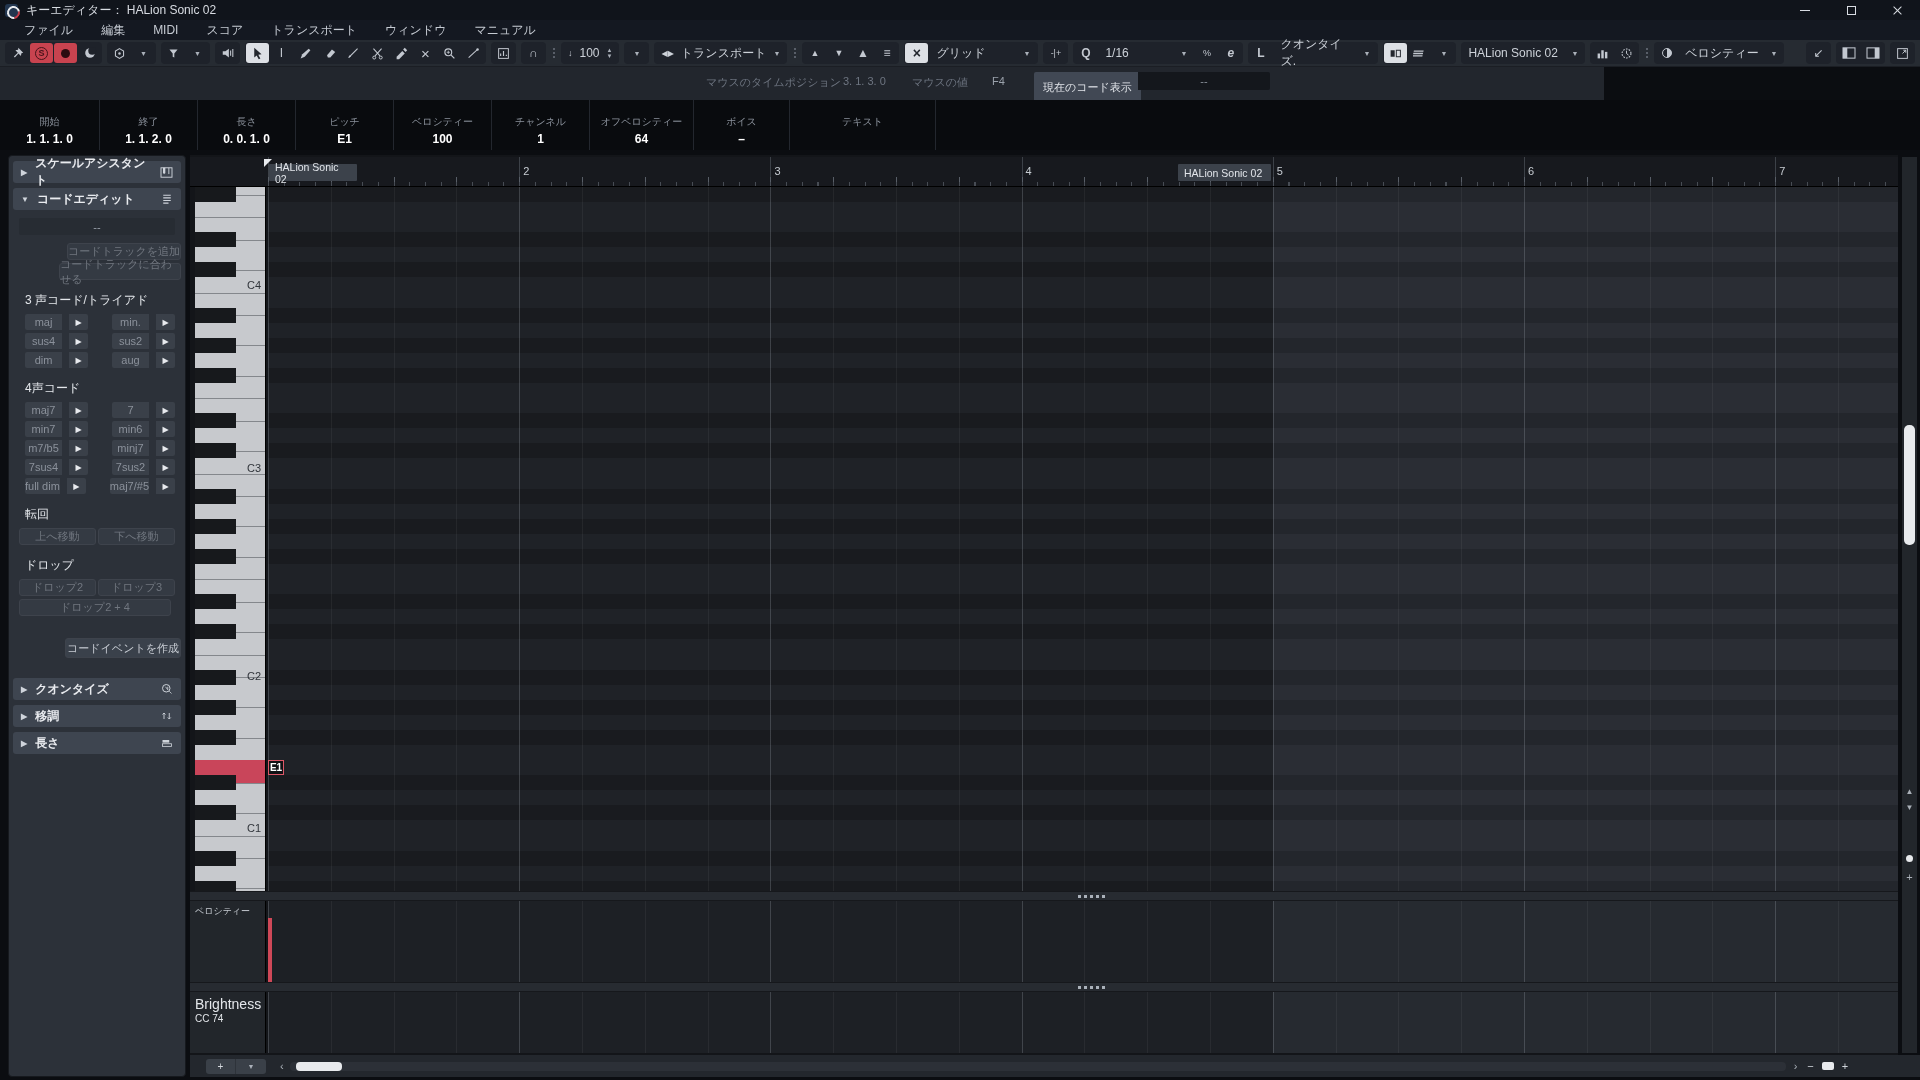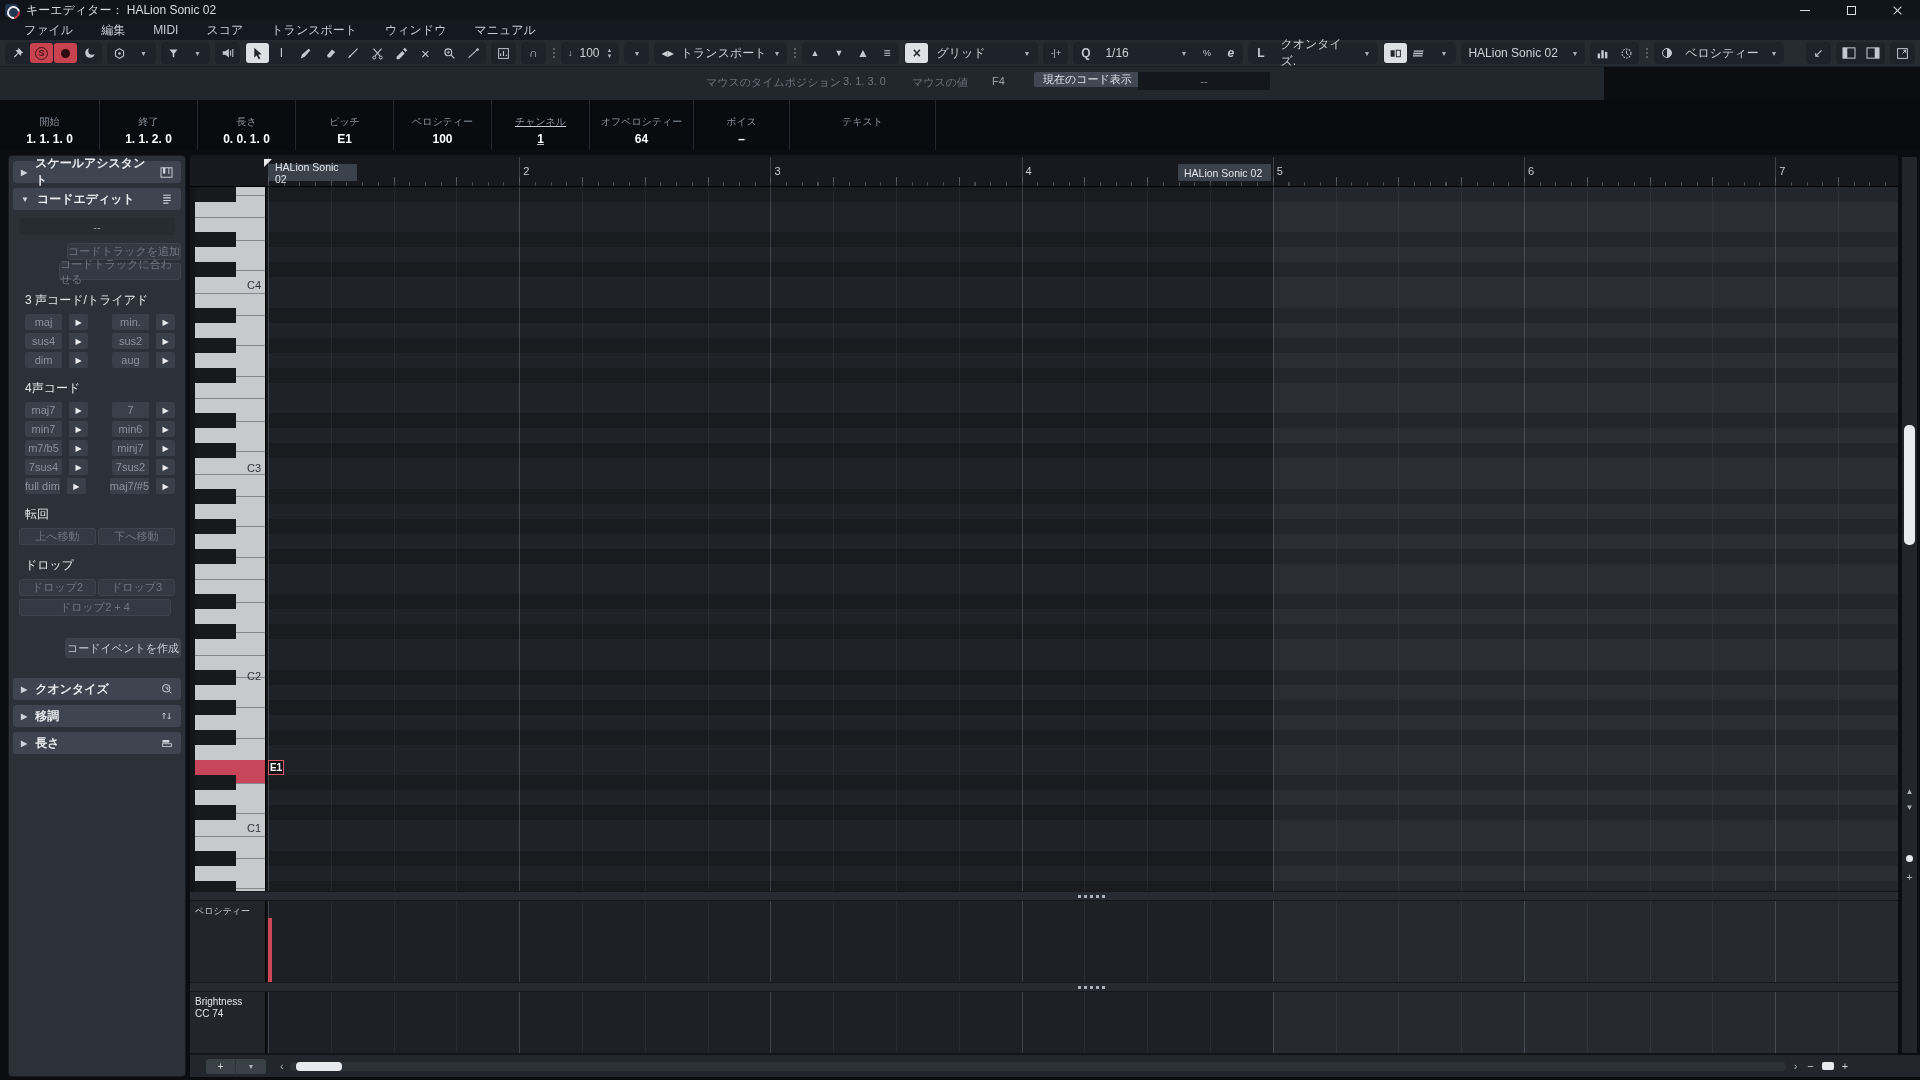--- a/index.html
+++ b/index.html
@@ -34,21 +34,21 @@
   .caret { font-size:7px; color:#aab0b9; }
   .spin { display:flex; flex-direction:column; font-size:6px; line-height:6px; color:#aab0b9; }
   .tico-sm{font-size:9px;} .tico-xs{font-size:8px;}
   .vdots{width:3px;display:flex;flex-direction:column;gap:2px;align-items:center;margin:0 1px;}
   .vdots i{width:2px;height:2px;background:#6b727c;border-radius:50%;}
 
   
   .statusline { left:0; top:67px; width:1604px; height:33px; background:#22262d; }
   .st-dim { color:#6e7581; font-size:11px; top:8px; }
   .st-key { color:#9aa1ab; font-size:11px; top:8px; }
-  .st-box-label { top:5px; background:#414854; color:#e2e5ea; font-size:11px; padding:0 9px; border-radius:2px 0 0 2px; }
+  .st-box-label { top:5px; background:#414854; color:#e2e5ea; font-size:11px; padding:8px 9px; border-radius:2px 0 0 2px; }
   .st-box-value { top:5px; background:#14171c; color:#8a919c; font-size:11px; padding:3px 0; width:132px; text-align:center; border-radius:0 2px 2px 0; }
 
   
   .infoline { left:0; top:100px; width:1920px; height:50px; background:#090b0e; display:flex; }
   .info-col { height:50px; border-right:1px solid #23272e; display:flex; flex-direction:column; justify-content:flex-end; align-items:center; padding-bottom:4px; gap:3px; }
   .info-label { font-size:10px; color:#8b929c; }
   .info-value { font-size:12px; font-weight:bold; color:#fff; min-height:14px; }
 
   
   .sidebar { left:8px; top:155px; width:178px; height:922px; background:#2c3139; border:1px solid #16191e; border-radius:4px; overflow:hidden; }
@@ -421,21 +421,21 @@
       <div class="info-value">0.  0.  1.   0</div>
     </div>
     <div class="info-col" style="width: 98px;">
       <div class="info-label">ピッチ</div>
       <div class="info-value">E1</div>
     </div>
     <div class="info-col" style="width: 98px;">
       <div class="info-label">ベロシティー</div>
       <div class="info-value">100</div>
     </div>
-    <div class="info-col" style="width: 98px; text-decoration: underline;">
+    <div class="info-col" style="width: 98px;">
       <div class="info-label">チャンネル</div>
       <div class="info-value">1</div>
     </div>
     <div class="info-col" style="width: 104px;">
       <div class="info-label">オフベロシティー</div>
       <div class="info-value">64</div>
     </div>
     <div class="info-col" style="width: 96px;">
       <div class="info-label">ボイス</div>
       <div class="info-value">–</div>
@@ -690,21 +690,21 @@
     <div class="abs outpart2"></div>
     <div class="abs vlines" style="height:81px"></div>
     <div class="abs velbar" style="height:64px"></div>
   </div>
 
   <div class="abs divider" style="top:827px">
       <div class="abs handle"></div>
     </div>
 
   <div class="abs lanecol" style="top:837px;height:61px">
-    <div class="lanelbl" style="margin:4px 0 0 5px;font-size:10px;color:#e4e7eb">Brightness</div>
+    <div class="lanelbl" style="margin:4px 0 0 5px;font-size:14px;color:#e4e7eb">Brightness</div>
     <div class="lanelbl" style="margin:1px 0 0 5px;font-size:10px;color:#e4e7eb">CC 74</div>
   </div>
   <div class="abs lane" style="top:837px;height:61px">
     <div class="abs outpart2"></div>
     <div class="abs vlines" style="height:61px"></div>
   </div>
 
   <div class="abs hsrow">
     <div class="hs-group">
       <div class="hs-btn">+</div>

